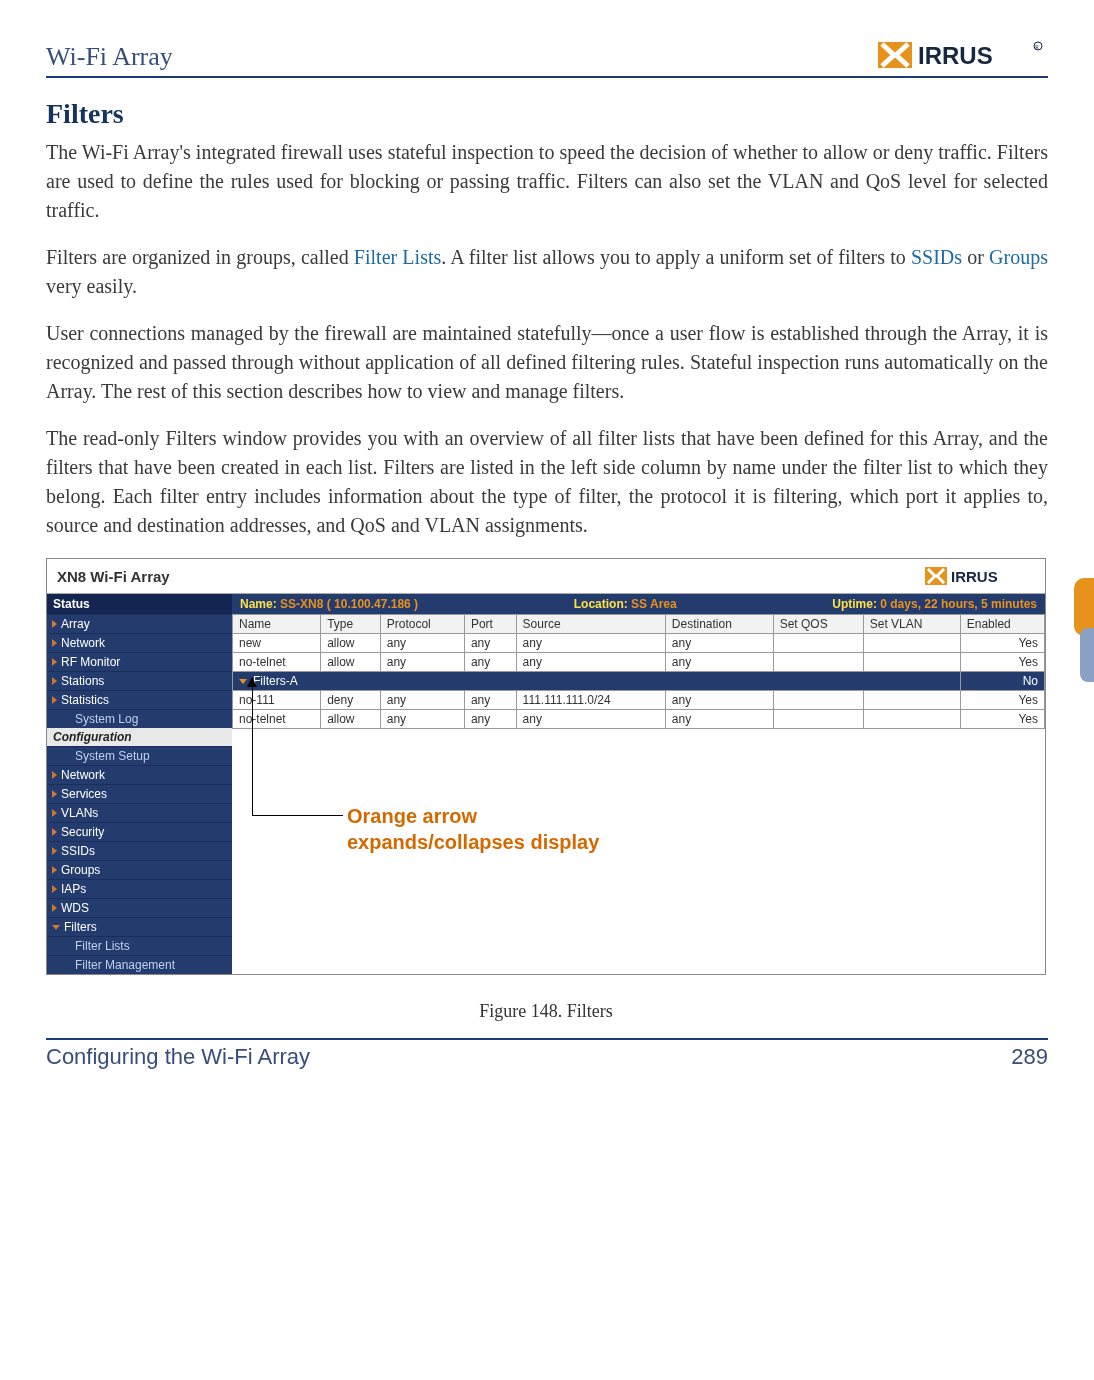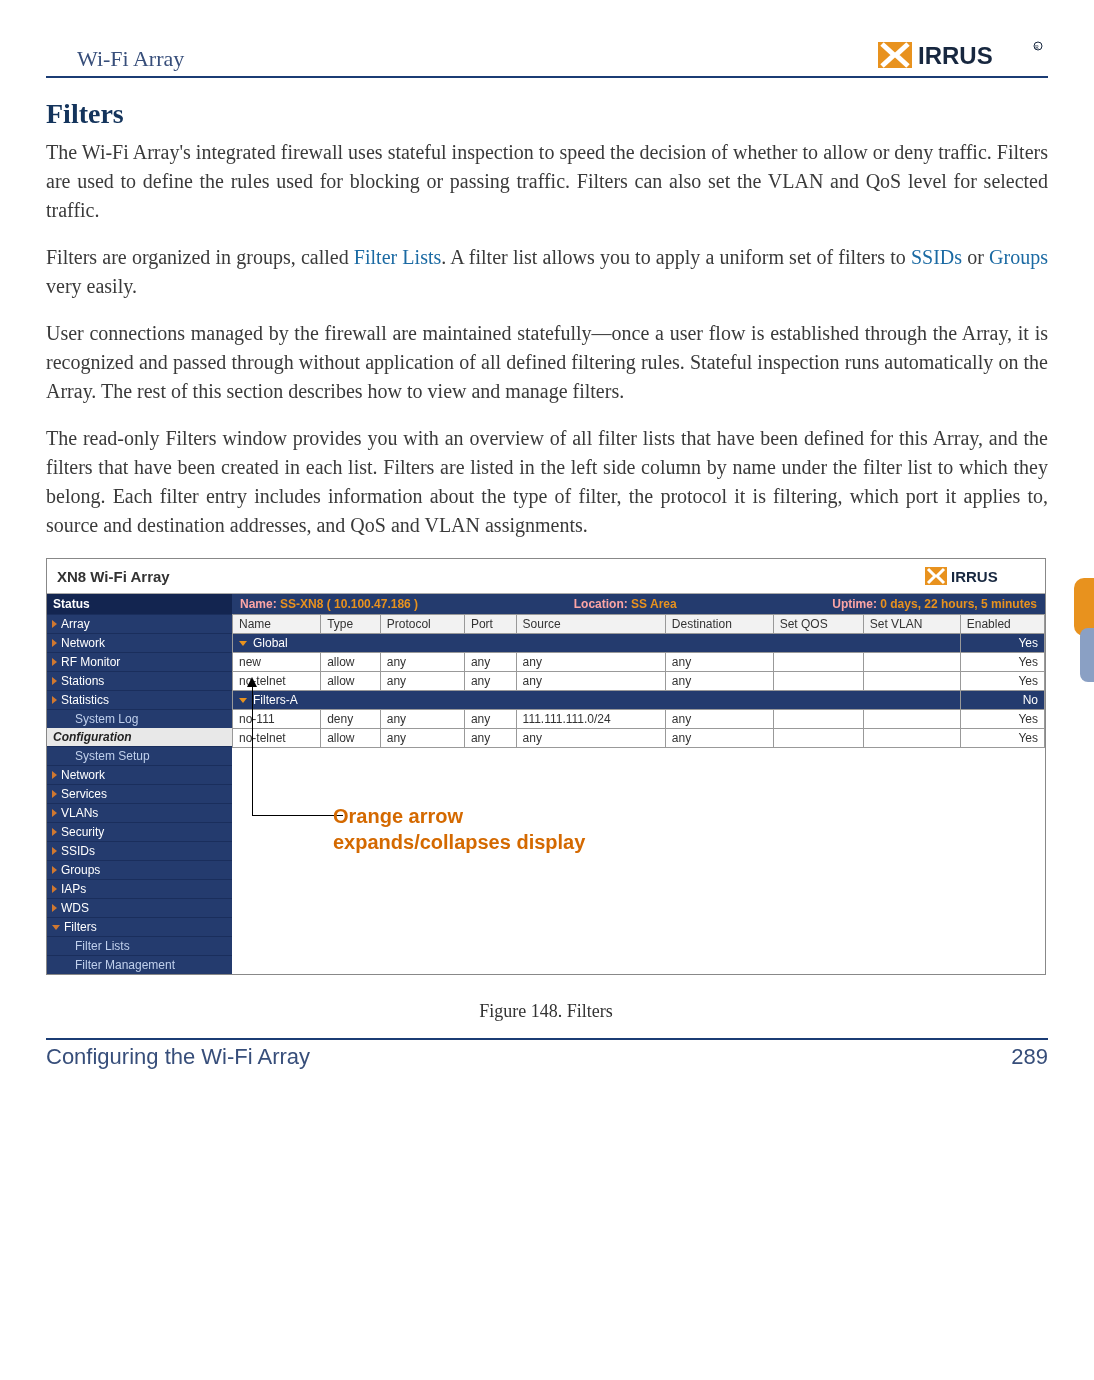--- a/index.html
+++ b/index.html
@@ -20,22 +20,21 @@
     display: flex;
     justify-content: space-between;
     align-items: flex-end;
     border-bottom: 2px solid #1b3c74;
     padding-bottom: 4px;
     height: 42px;
   }
   .top-left {
     color: #374e7a;
     font-family: Georgia, serif;
-    font-size: 22px;
-    margin-left: 31px;
+    font-size: 26px;
   }
   .logo {
     display: flex;
     align-items: center;
     gap: 4px;
   }
   .logo-svg {
     height: 34px;
     width: 170px;
   }
@@ -135,21 +134,21 @@
     flex-direction: column;
   }
   .infobar {
     background: #243b6e;
     color: #fff;
     display: flex;
     font-size: 12px;
     padding: 3px 8px;
     gap: 20px;
   }
-  .infobar .lbl { color: #fca5a5; font-weight: bold; }
+  .infobar .lbl { color: #fde047; font-weight: bold; }
   .infobar .val { color: #e8921e; font-weight: bold; }
   .infobar .spacer { flex: 1; }
   .tbl {
     border-collapse: collapse;
     width: 100%;
     font-size: 12px;
   }
   .tbl th, .tbl td {
     border: 1px solid #999;
     padding: 2px 6px;
@@ -370,24 +369,20 @@
               <th>Type</th>
               <th>Protocol</th>
               <th>Port</th>
               <th>Source</th>
               <th>Destination</th>
               <th>Set QOS</th>
               <th>Set VLAN</th>
               <th>Enabled</th>
             </tr>
 
-            <tr class="grp-row">
-              <td colspan="8"><span class="ocaret"></span><span>Global</span></td>
-              <td class="yesno">Yes</td>
-            </tr>
             <tr>
               <td>new</td>
               <td>allow</td>
               <td>any</td>
               <td>any</td>
               <td>any</td>
               <td>any</td>
               <td></td>
               <td></td>
               <td class="yesno">Yes</td>
@@ -433,21 +428,21 @@
           </tbody>
             </table>
           <div class="filler"></div>
         </div>
       </div>
 
       <div>
         <div class="callout-arrowhead" style="left:200px; top:118px;"></div>
         <div class="callout-line" style="left:205px; top:128px; height:128px; width:90px;"></div>
       </div>
-      <div style="position:absolute; left:286px; top:244px;">
+      <div style="position:absolute; left:300px; top:244px;">
         <div class="callout-text">Orange arrow</div>
         <div class="callout-text">expands/collapses display</div>
       </div>
     </div>
 
     <div class="figure-caption">Figure 148. Filters</div>
   </div>
 
   <div class="bottom-rule">
     <span class="footer-left">Configuring the Wi-Fi Array</span>

